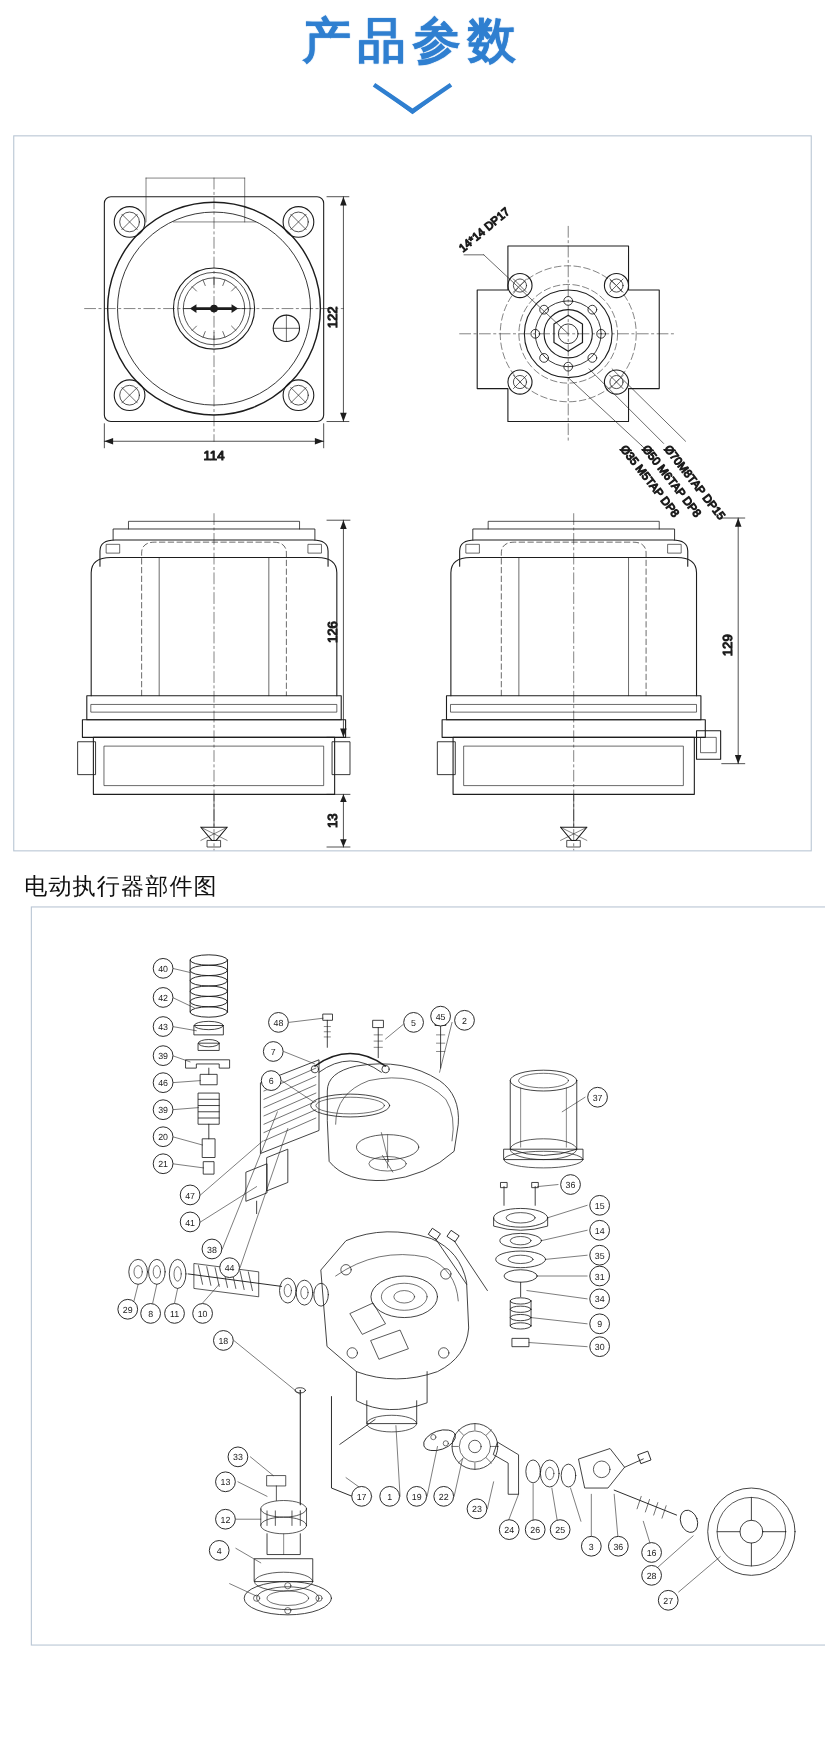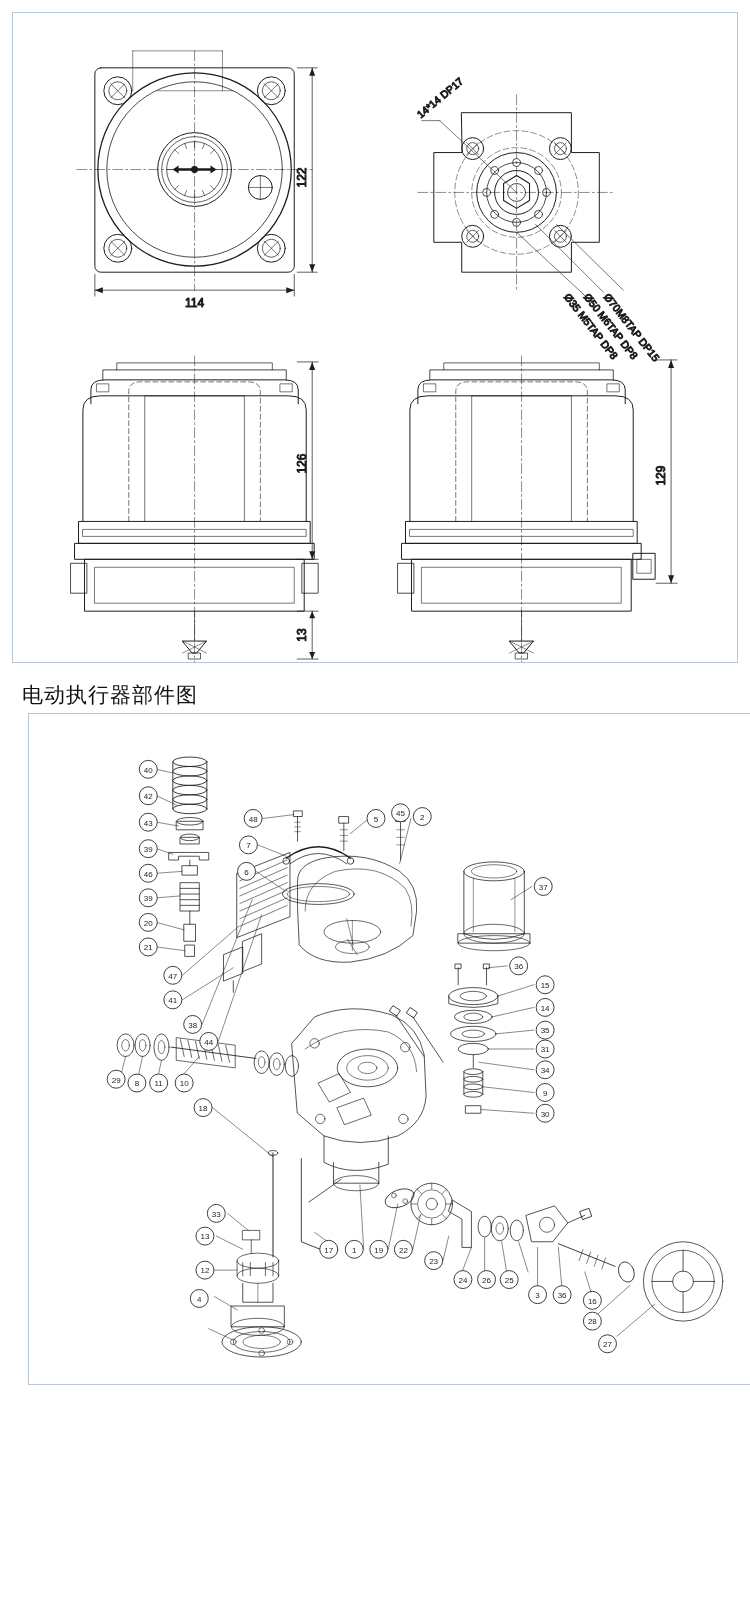--- a/index.html
+++ b/index.html
@@ -68,20 +68,29 @@
     padding-left: 38px;
   }
   svg { display: block; }
   .dimsvg, .partsvg { width: 100%; height: 100%; }
 </style>
 </head>
 <body>
 
 <div class="page">
 
+  <div class="header">
+    <div class="header-title">产品参数</div>
+    <div class="chevron-wrap">
+      <svg width="90" height="40" viewBox="0 0 90 40" aria-hidden="true">
+        <polyline points="10,6 45,30 80,6" fill="none" stroke="#2f7fd0" stroke-width="4"></polyline>
+        <polyline points="22,14 45,31 68,14" fill="none" stroke="#2f7fd0" stroke-width="3"></polyline>
+      </svg>
+    </div>
+  </div>
 
   <div class="panel dim-panel">
     <svg class="dimsvg" viewBox="0 0 726 651" preserveAspectRatio="xMidYMid meet">
       <g fill="none" stroke="#1d1d1d" stroke-width="1" stroke-linecap="round" stroke-linejoin="round">
 
         <g transform="translate(60,30)">
 
           <rect x="22" y="25" width="200" height="205" rx="6" ry="6" stroke="#1d1d1d"></rect>
 
           <circle cx="122" cy="127" r="97" stroke="#1d1d1d" stroke-width="1.3"></circle>

